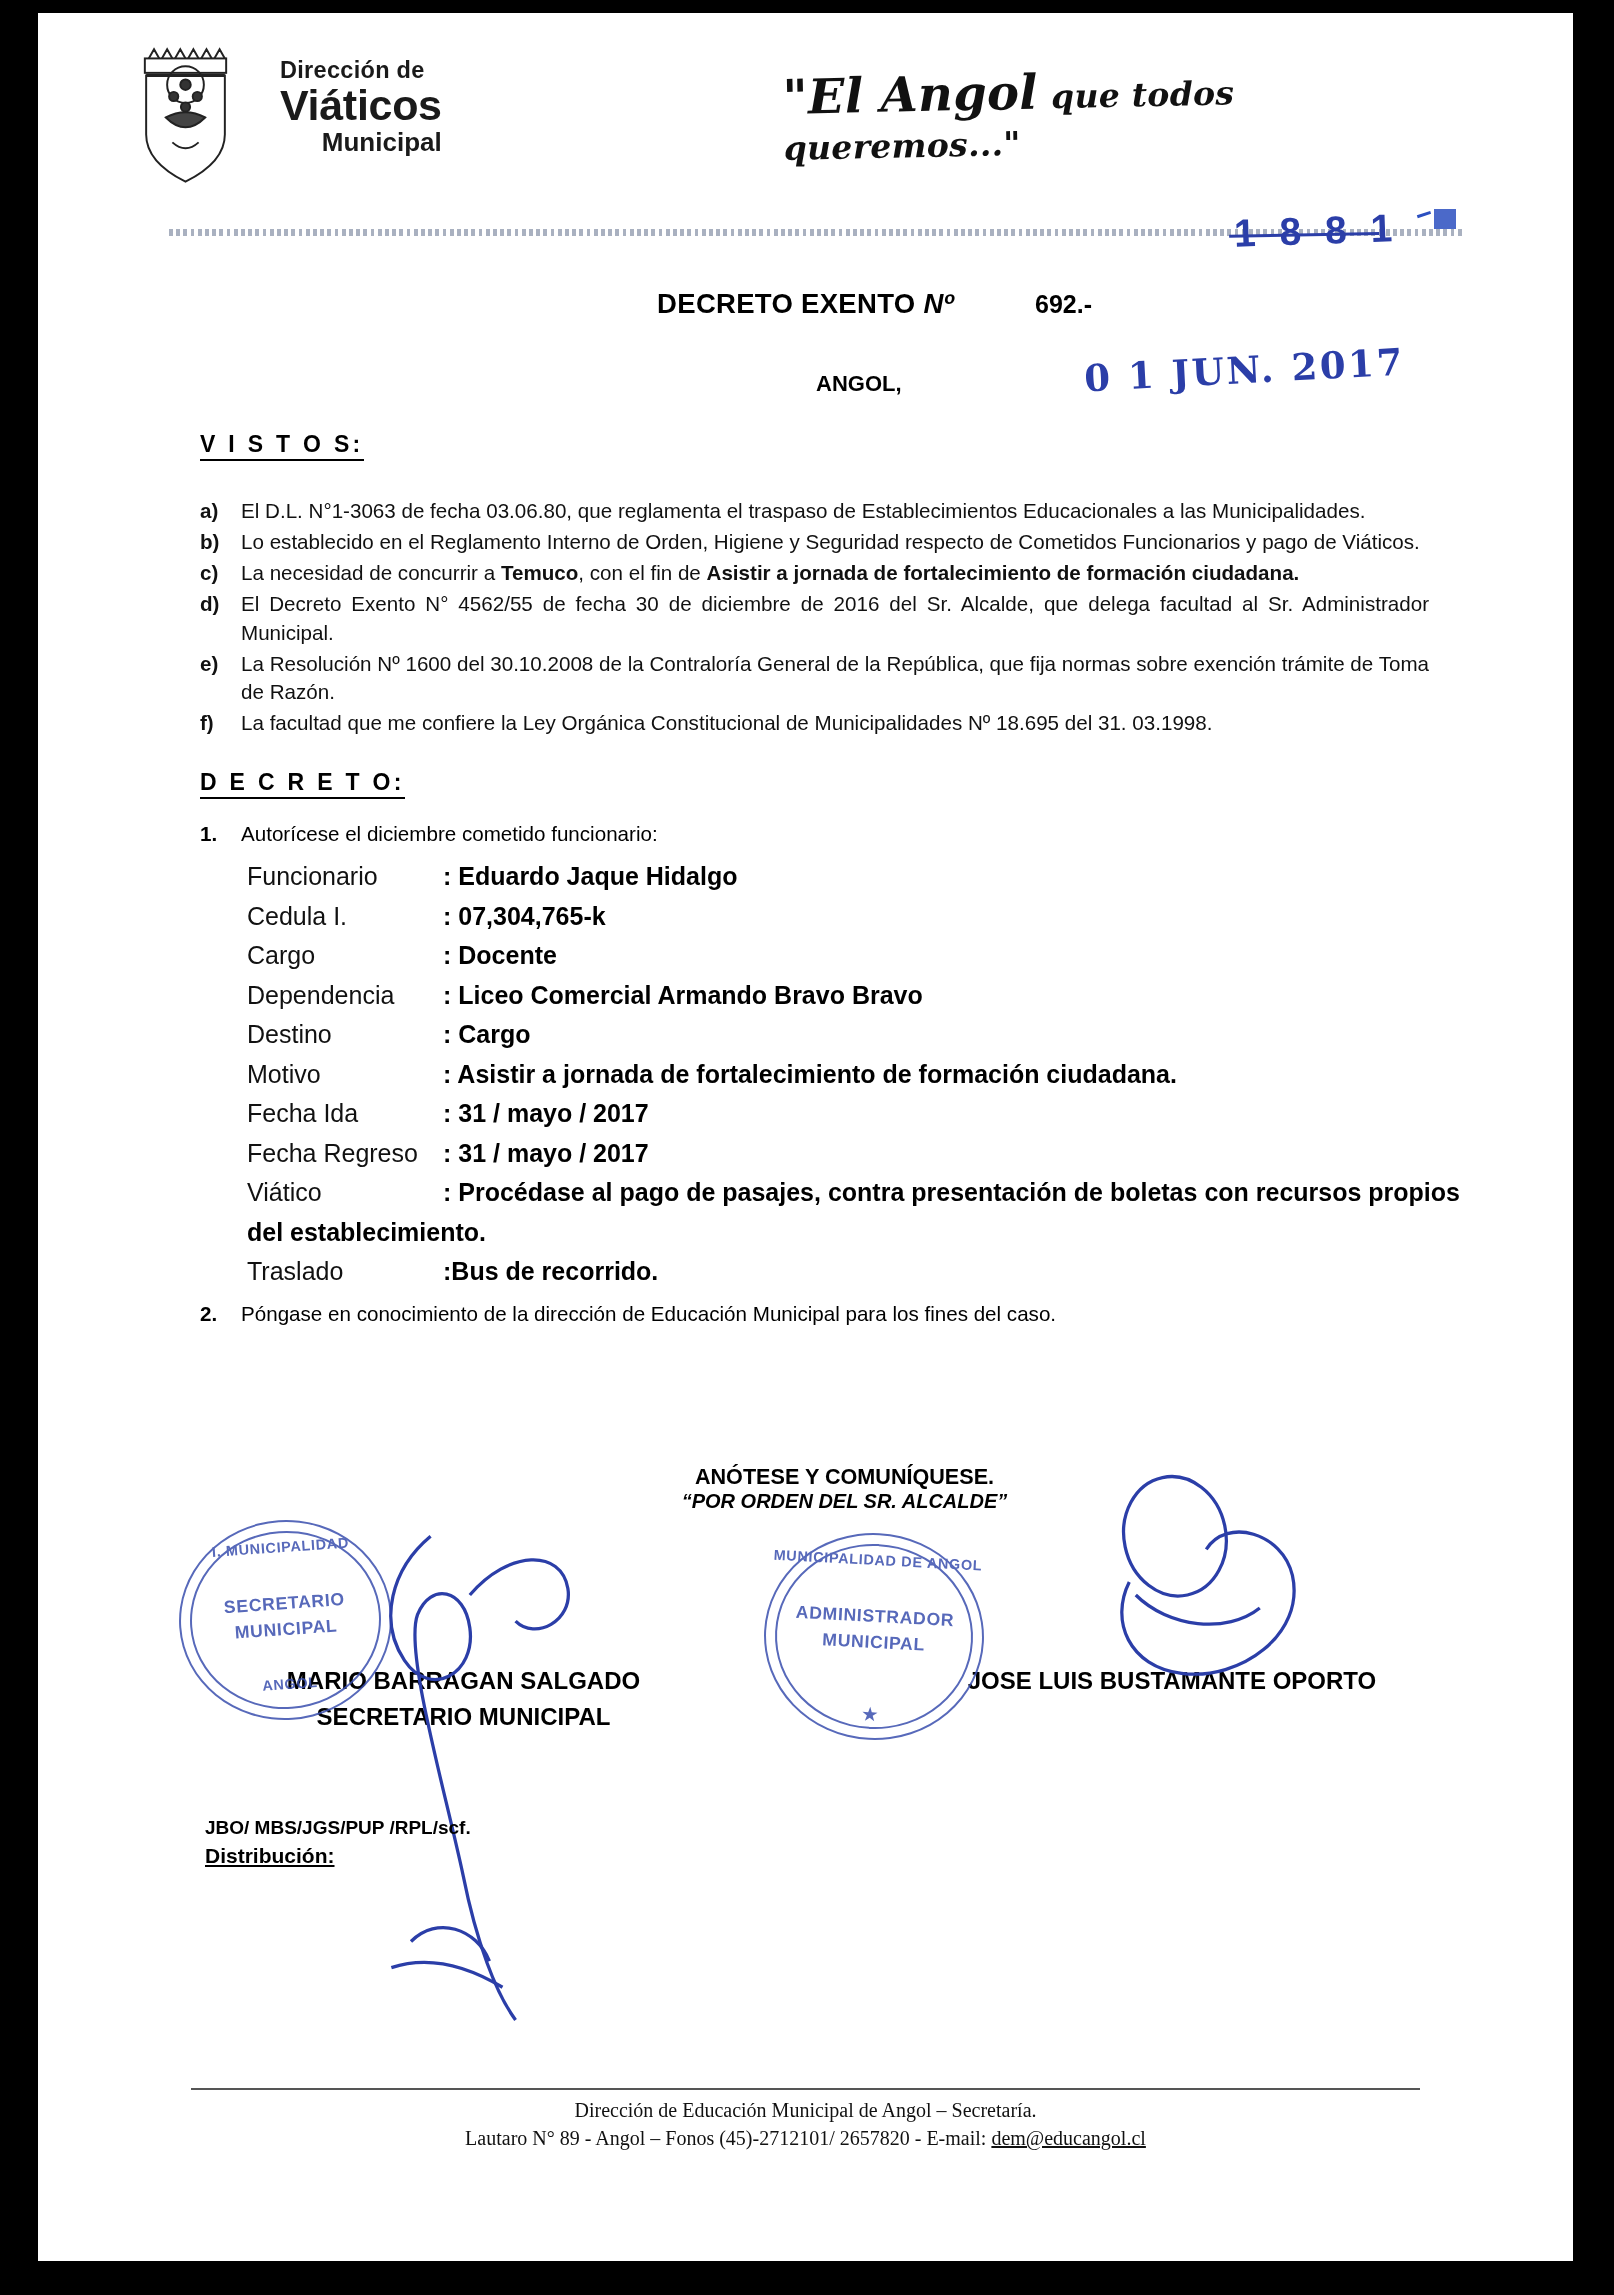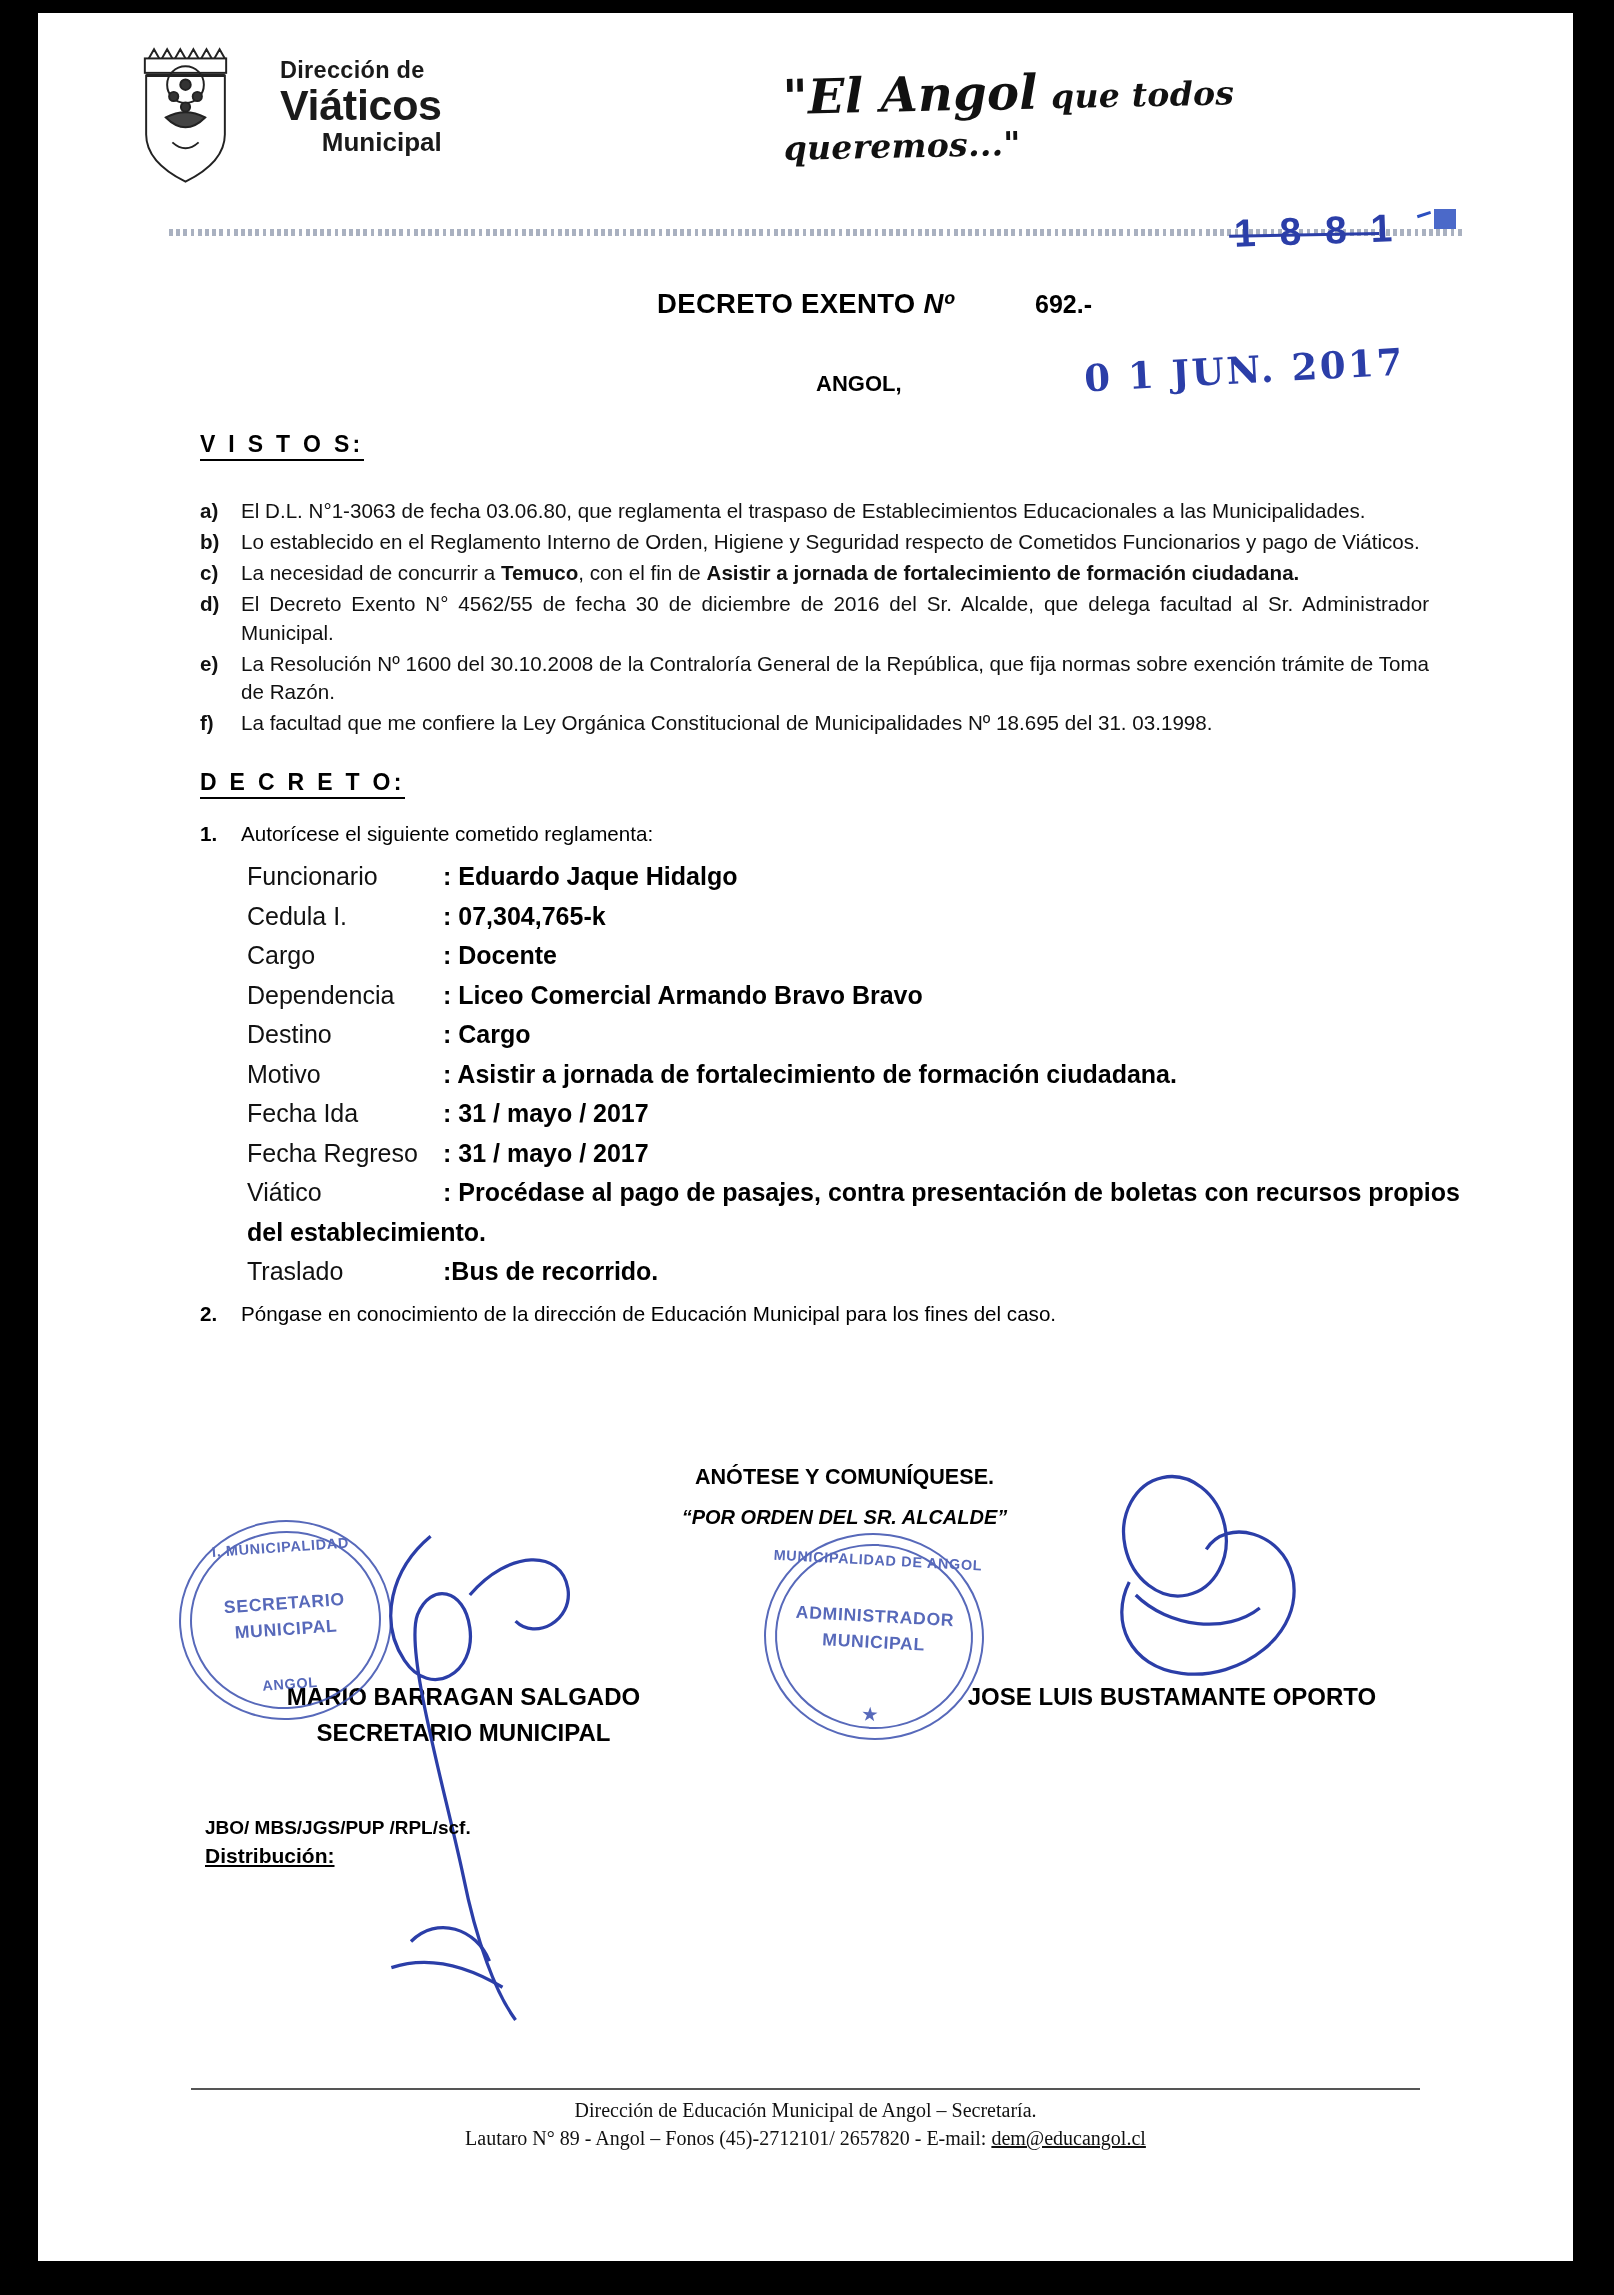--- a/index.html
+++ b/index.html
@@ -268,21 +268,21 @@
     font-size: 21.6px;
     font-weight: bold;
     margin-left: 78px;
   }
   .porden {
     text-align: center;
     font-size: 20px;
     font-style: italic;
     font-weight: bold;
     margin-left: 78px;
-    margin-top: 16px;
+    margin-top: 0;
   }
   .names {
     position: relative;
     margin-top: 150px;
     height: 98px;
   }
   .name-left {
     position: absolute;
     left: 190px;
     top: 0;
@@ -489,21 +489,21 @@
         </div>
       </div>
 
       <div class="decreto-head">
         <div class="sec-head">D E C R E T O:</div>
       </div>
 
       <div style="margin-top:21px;">
         <div class="num-item">
           <div class="mark">1.</div>
-          <div class="txt">Autorícese   el siguiente cometido reglamenta:</div>
+          <div class="txt">Autorícese   el diciembre cometido funcionario:</div>
         </div>
 
         <div class="fields">
           <div class="frow">
             <div class="flabel">Funcionario</div>
             <div class="fval">: Eduardo Jaque Hidalgo</div>
           </div>
           <div class="frow">
             <div class="flabel">Cedula I.</div>
             <div class="fval">: 07,304,765-k</div>

